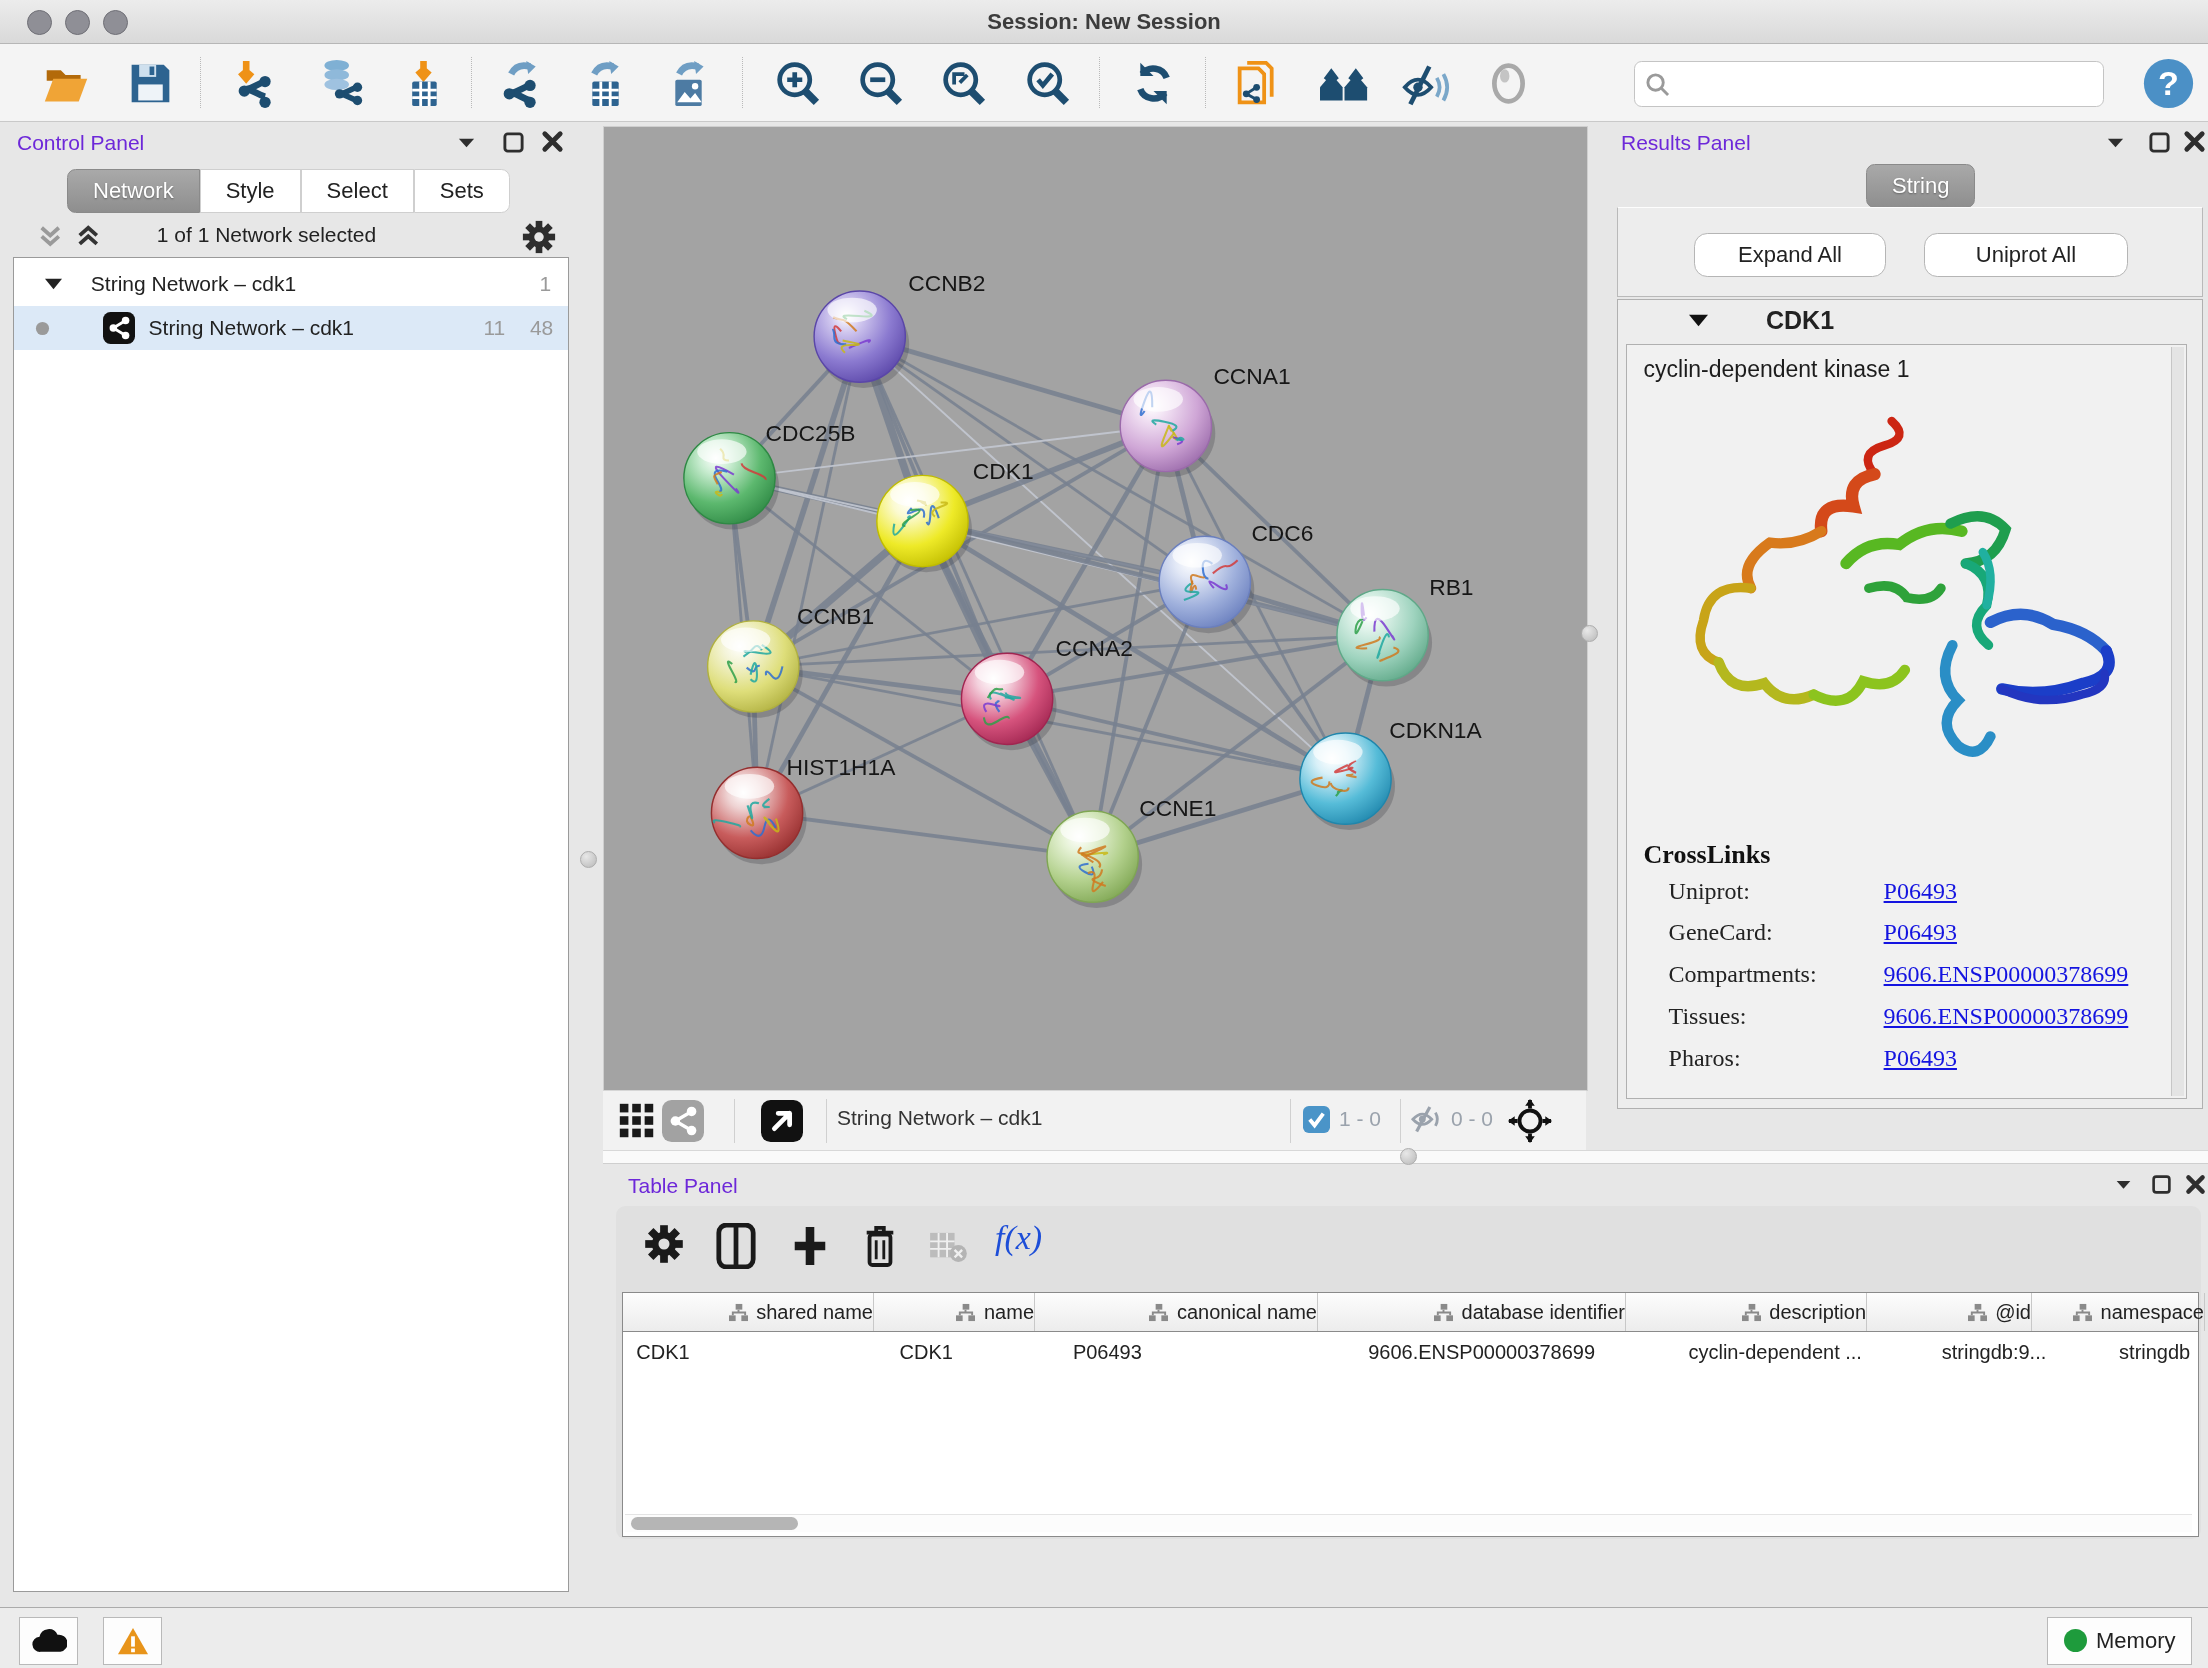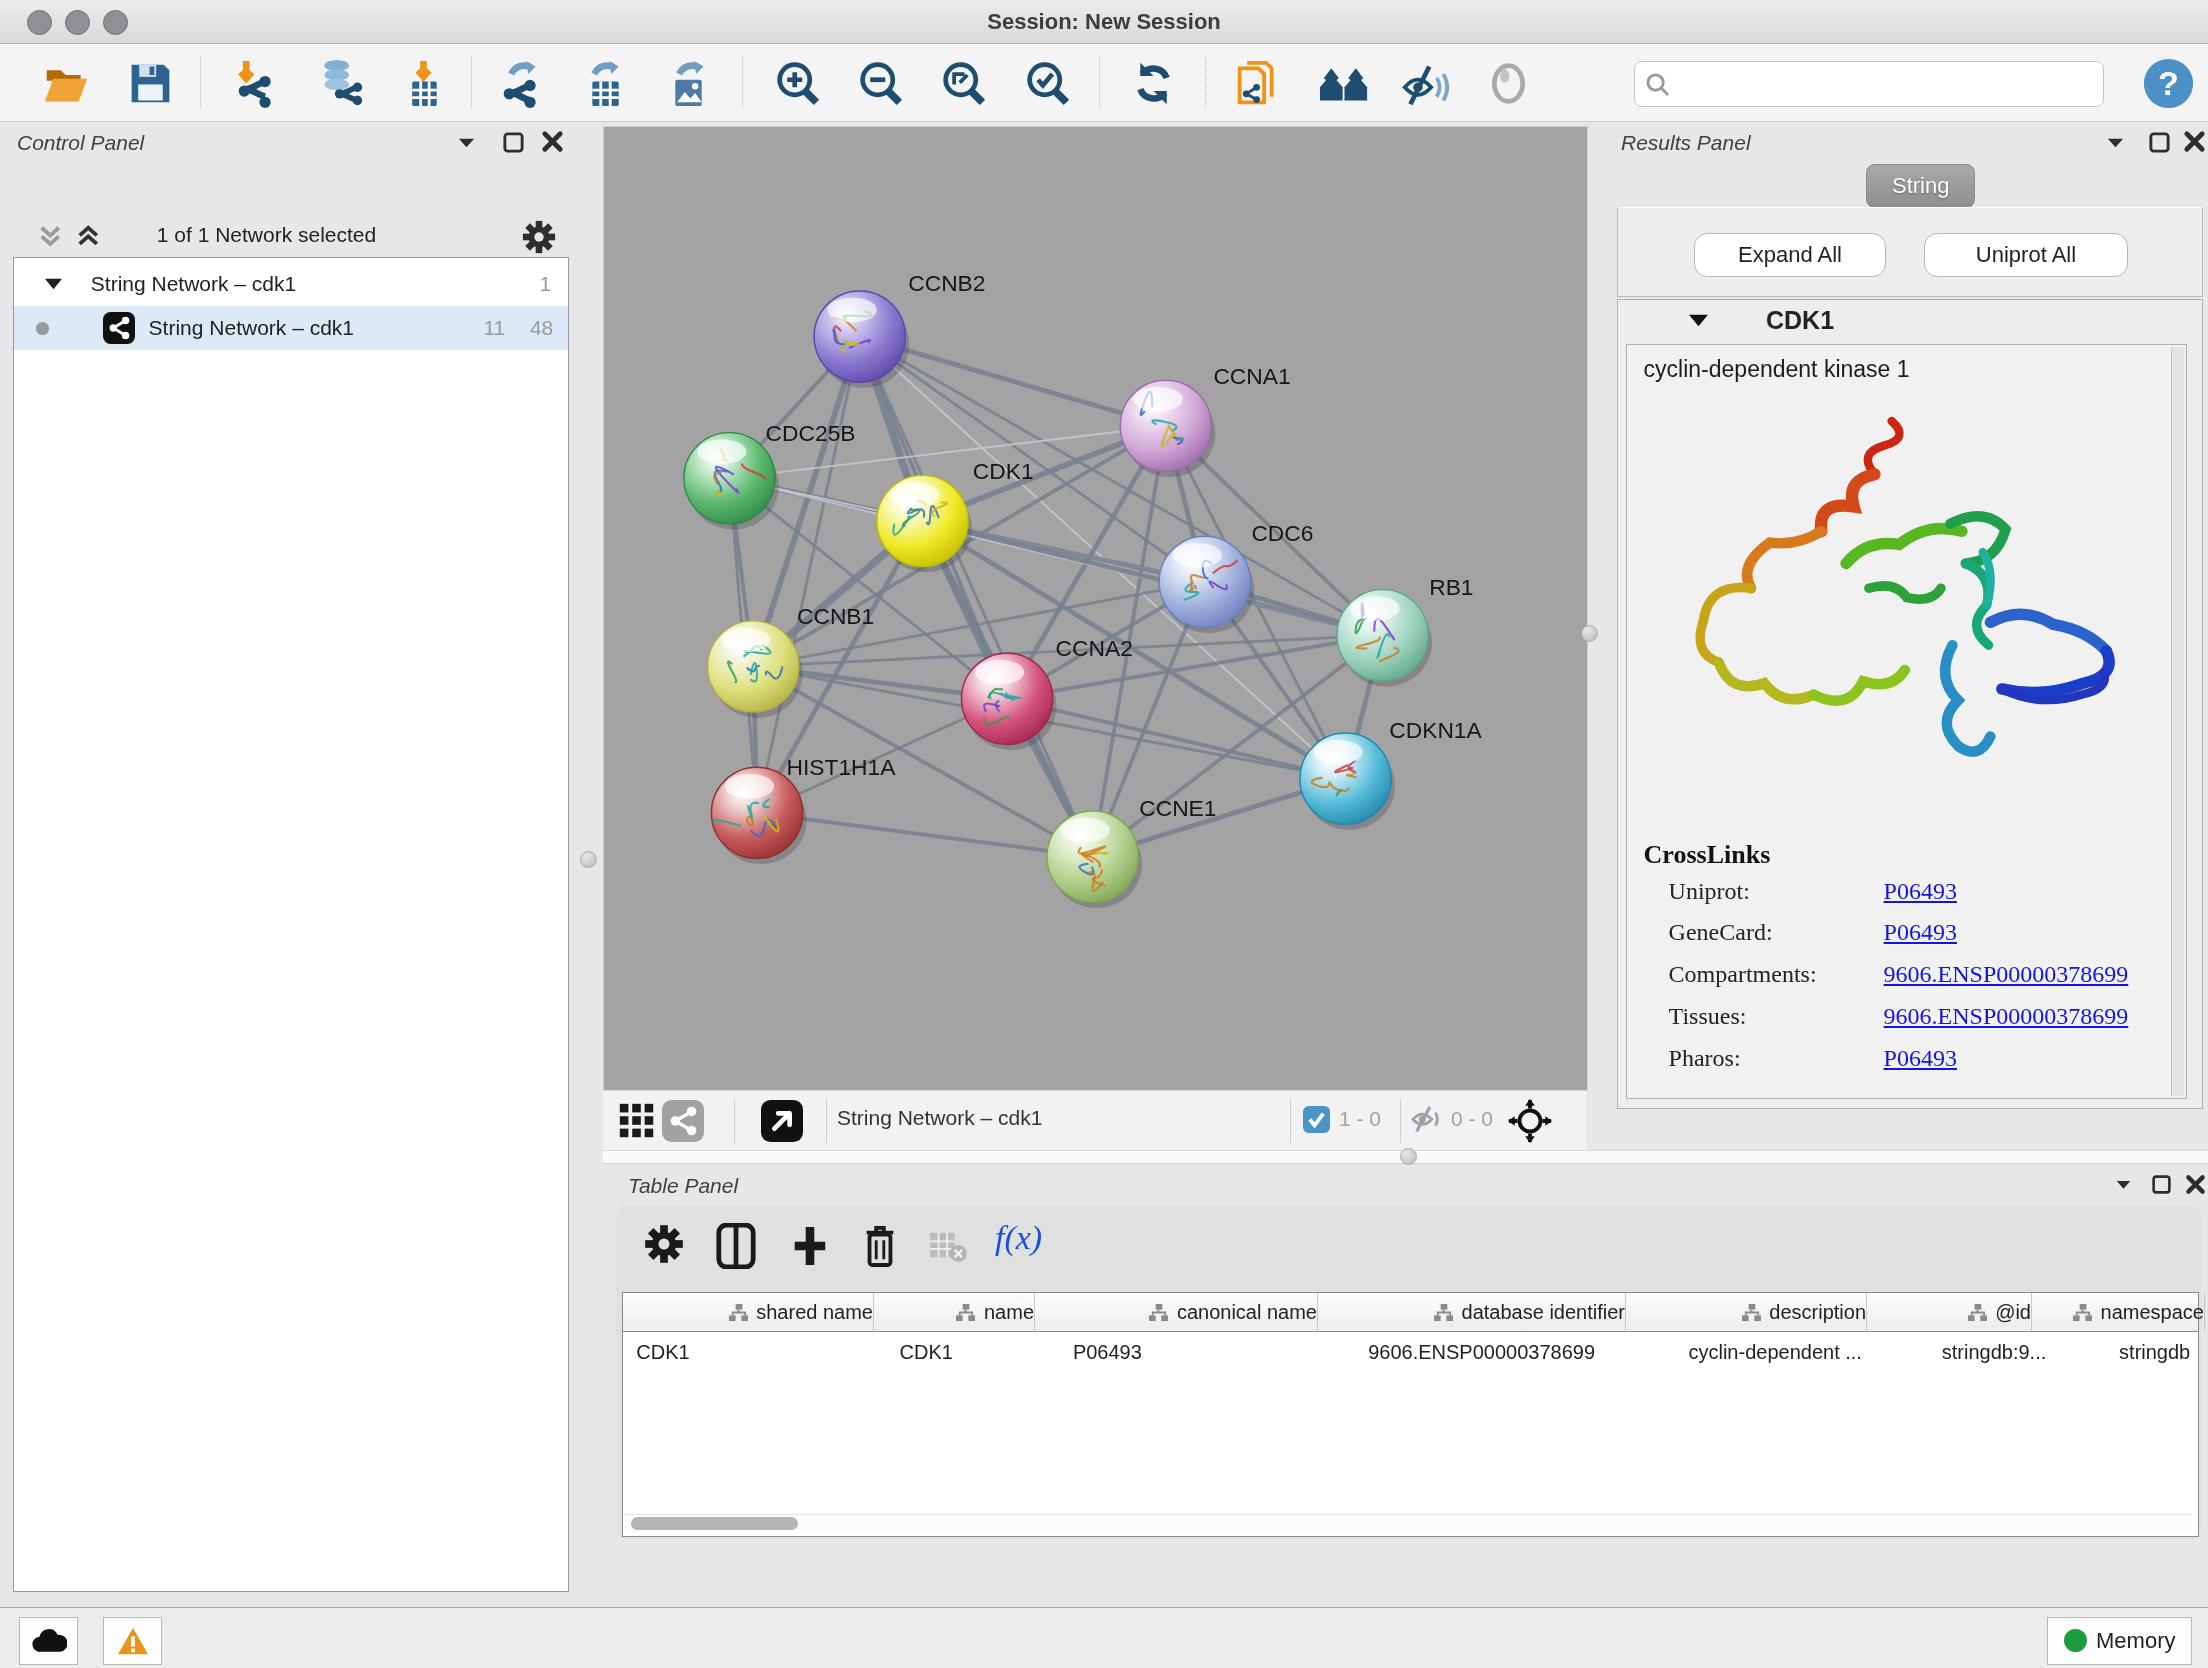--- a/index.html
+++ b/index.html
@@ -17,21 +17,21 @@
   #toolbar{left:0;top:44px;width:2208px;height:77px;background:#f4f4f4;
     border-bottom:1px solid #c9c9c9;}
   .tb-sep{position:absolute;top:13.3px;height:51px;width:0;
     border-left:1.9px dotted #b9b9b9;}
   .tb-ic{position:absolute;top:15px;width:49px;height:49px;cursor:pointer;}
   #search-box{position:absolute;left:1634px;top:17px;width:468px;height:44px;
     background:#fff;border:1.9px solid #c4c4c4;border-radius:7.6px;display:flex;align-items:center;}
   #search-box svg{margin-left:9.5px;}
   #search-input{border:none;outline:none;flex:1;font-size:19px;height:36px;background:transparent;}
   
-  .panel-title{font-size:21px;color:#404040;font-style:italic;}
+  .panel-title{font-size:21px;color:#6d28d9;}
   .tabbtn{height:42px;display:flex;align-items:center;justify-content:center;
     background:#fff;border:1px solid #cfcfcf;font-size:22px;padding:0 25px;cursor:pointer;}
   .tabbtn.first{border-radius:8.6px 0 0 8.6px;}
   .tabbtn.last{border-radius:0 8.6px 8.6px 0;}
   .tabbtn.active{background:linear-gradient(#a9a9a9,#8e8e8e);color:#fff;
     border-color:#8a8a8a;text-shadow:0 1px 1.9px rgba(0,0,0,.35);}
   
   #cp-title{left:17px;top:131px;}
   #cp-tabs{left:67px;top:169px;display:flex;}
   #cp-status{left:0px;top:219px;width:590px;height:34px;}
@@ -281,20 +281,26 @@
   <div class="abs" style="left:502px;top:131px">
     <svg width="23" height="23" viewBox="0 0 24 24">
         <rect x="3" y="3" width="18" height="18" rx="3" fill="none" stroke="#2e2e2e" stroke-width="3"></rect>
       </svg>
     </div>
   <div class="abs" style="left:540px;top:129px">
     <svg width="25" height="25" viewBox="0 0 26 26">
         <path d="M5 5l16 16M21 5 5 21" stroke="#2e2e2e" stroke-width="5" stroke-linecap="round"></path>
       </svg>
     </div>
+  <div id="cp-tabs" class="abs">
+      <div class="tabbtn active first">Network</div>
+      <div class="tabbtn">Style</div>
+      <div class="tabbtn">Select</div>
+      <div class="tabbtn last">Sets</div>
+    </div>
   <div id="cp-status" class="abs">
     <span class="abs" style="left:36px;top:3.8px">
       <svg width="28.5" height="28.5" viewBox="0 0 30 30">
           <path d="M6 5l9 8 9-8M6 14l9 8 9-8" stroke="#9a9a9a" stroke-width="4" fill="none"></path>
         </svg>
       </span>
     <span class="abs" style="left:74px;top:3.8px">
       <svg width="28.5" height="28.5" viewBox="0 0 30 30">
           <path d="M6 13l9-8 9 8M6 22l9-8 9 8" stroke="#333" stroke-width="4" fill="none"></path>
         </svg>

